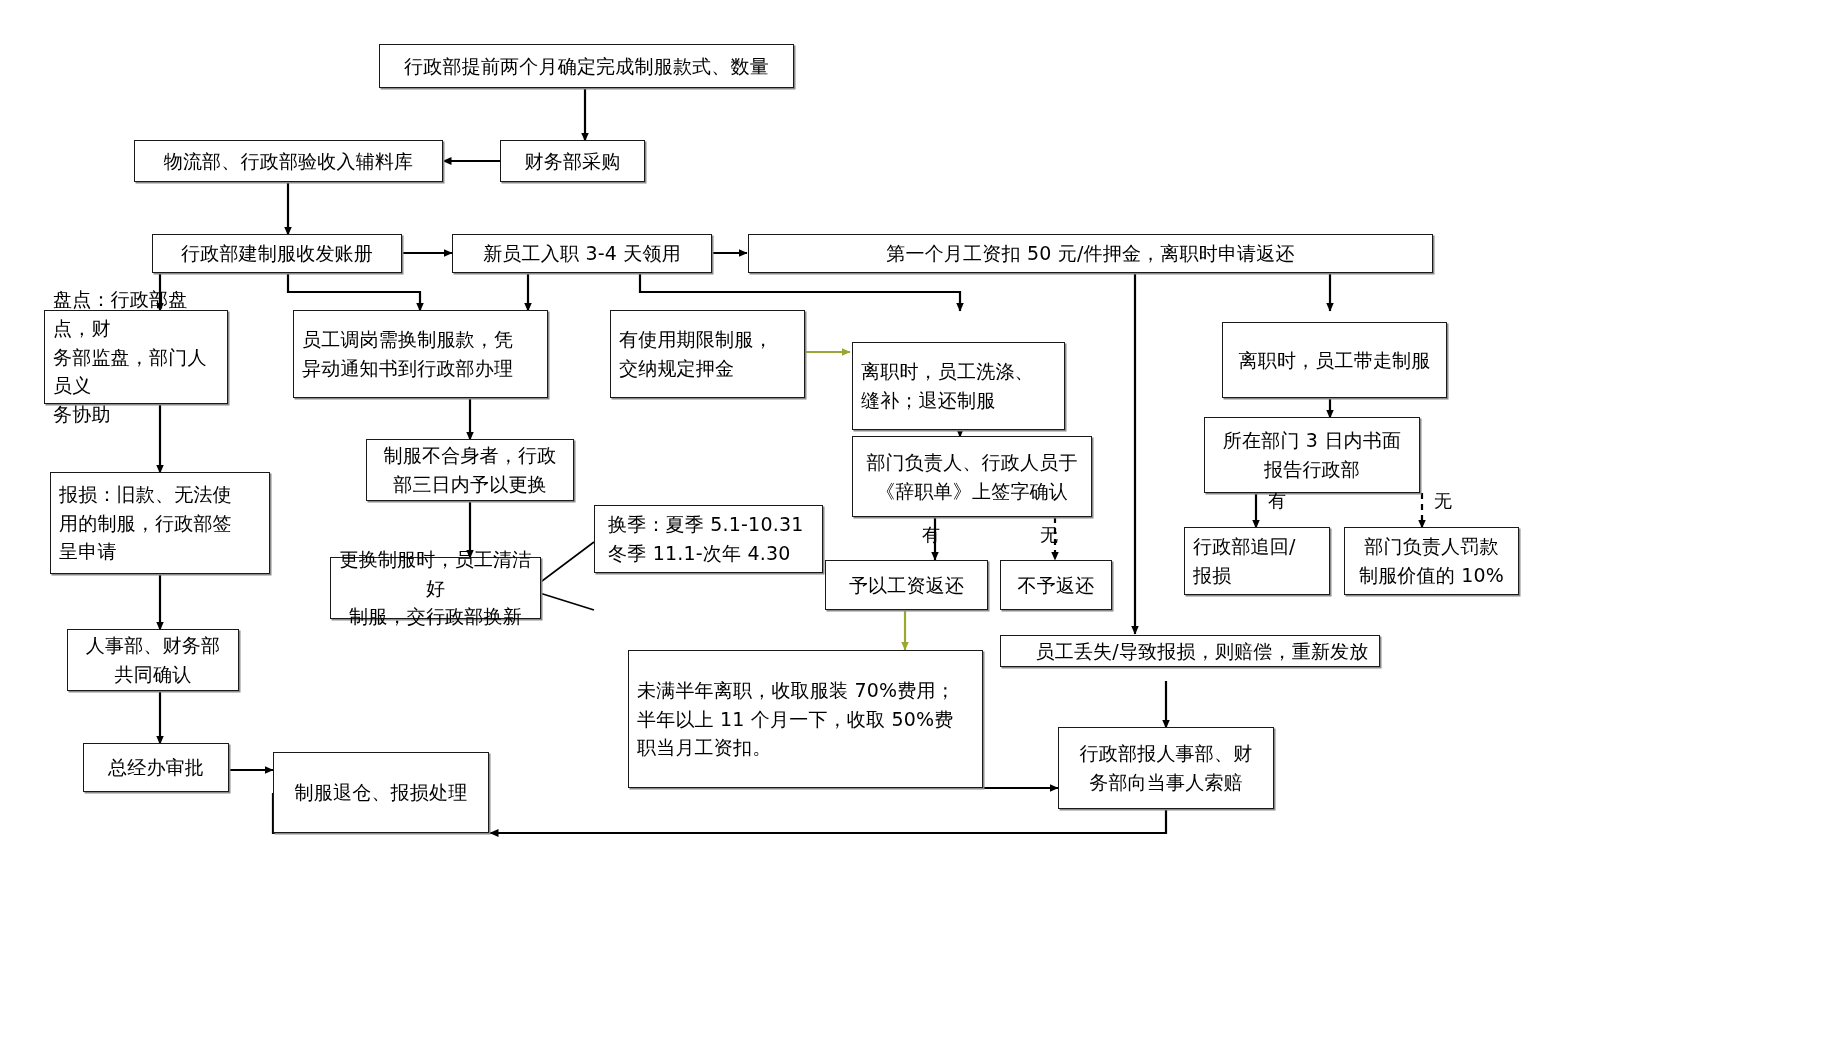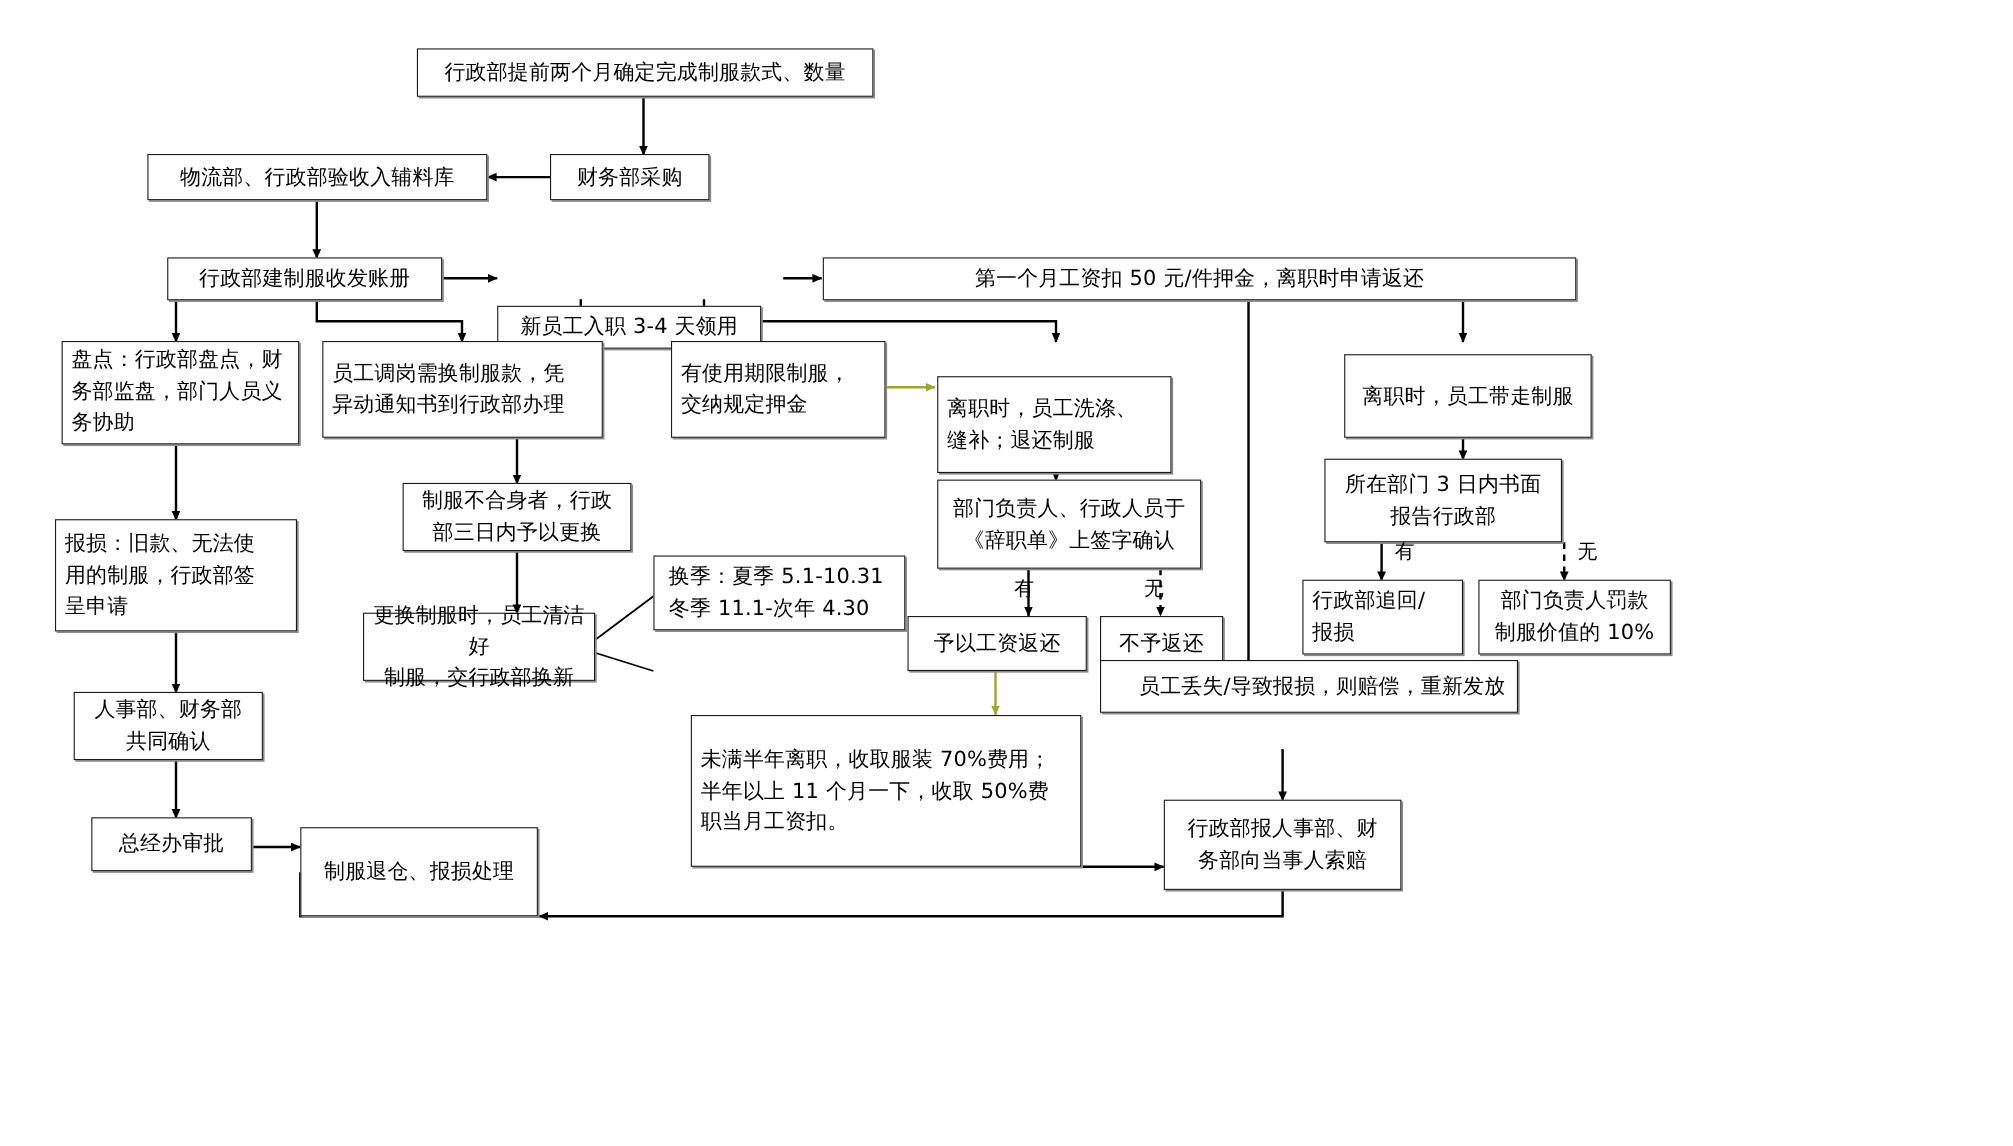--- a/index.html
+++ b/index.html
@@ -136,29 +136,29 @@
   </div>
 
   <div class="node" style="left:500px; top:140px; width:145px; height:42px;">
     <span>财务部采购</span>
   </div>
 
   <div class="node" style="left:152px; top:234px; width:250px; height:39px;">
     <span>行政部建制服收发账册</span>
   </div>
 
-  <div class="node" style="left:452px; top:234px; width:240px; height:39px;margin-top:44px;">
+  <div class="node" style="left:452px; top:234px; width:260px; height:39px;">
     <span>新员工入职 3-4 天领用</span>
   </div>
 
   <div class="node" style="left:748px; top:234px; width:685px; height:39px;">
     <span>第一个月工资扣 50 元/件押金，离职时申请返还</span>
   </div>
 
-  <div class="node leftalign" style="left:56px; top:310px; width:216px; height:94px;font-family:Liberation Mono, monospace;">
+  <div class="node leftalign" style="left:44px; top:310px; width:184px; height:94px;">
     <span>
       <span>盘点：行政部盘点，财</span>
       <span>务部监盘，部门人员义</span>
       <span>务协助</span>
     </span>
   </div>
 
   <div class="node leftalign" style="left:293px; top:310px; width:255px; height:88px;">
     <span>
       <span>员工调岗需换制服款，凭</span>
@@ -257,21 +257,21 @@
   </div>
 
   <div class="node leftalign" style="left:628px; top:650px; width:355px; height:138px;">
     <span>
       <span>未满半年离职，收取服装 70%费用；</span>
       <span>半年以上 11 个月一下，收取 50%费</span>
       <span>职当月工资扣。</span>
     </span>
   </div>
 
-  <div class="node" style="left:1000px; top:600px; width:380px; height:48px;padding-left:32px;">
+  <div class="node" style="left:1000px; top:635px; width:380px; height:32px;padding-left:32px;">
     <span>员工丢失/导致报损，则赔偿，重新发放</span>
   </div>
 
   <div class="node" style="left:83px; top:743px; width:146px; height:49px;">
     <span>总经办审批</span>
   </div>
 
   <div class="node" style="left:273px; top:752px; width:216px; height:81px;">
     <span>制服退仓、报损处理</span>
   </div>

